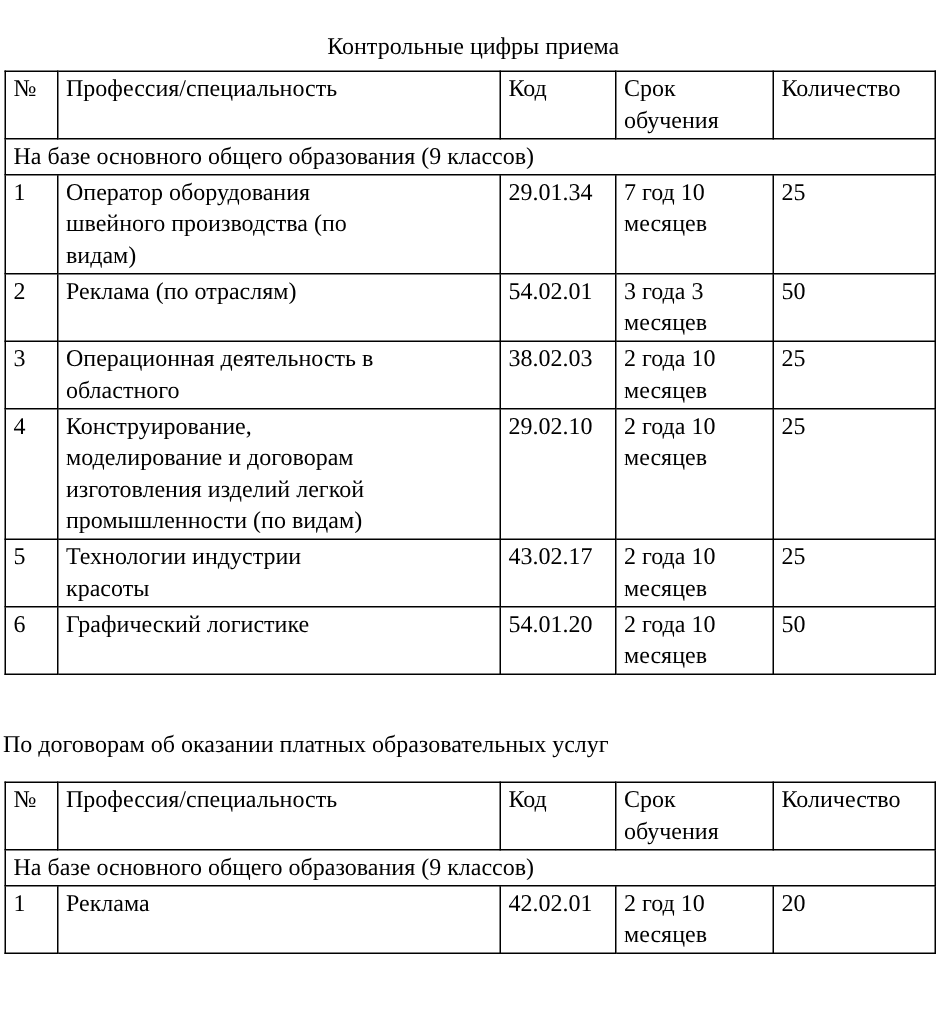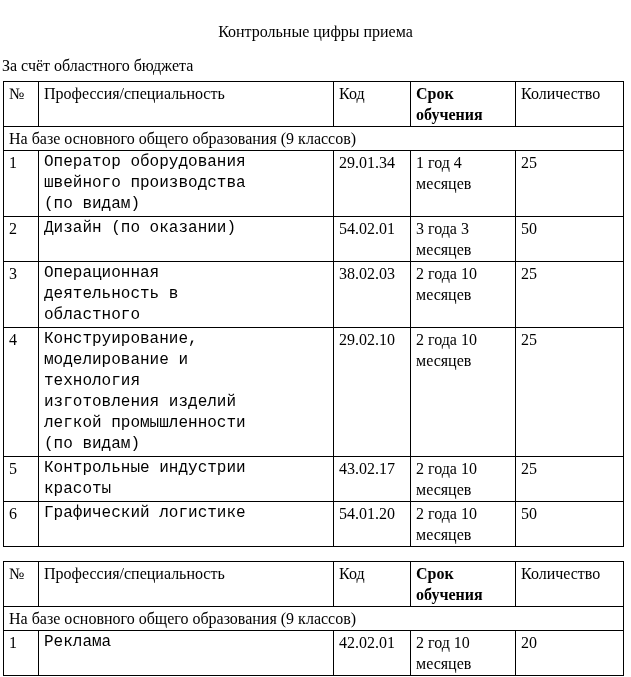--- a/index.html
+++ b/index.html
@@ -51,32 +51,31 @@
     font-size: 16px;
     line-height: 21px;
     padding: 1px 4px 1px 5px;
     overflow: hidden;
   }
   col.c-num  { width: 35px; }
   col.c-prof { width: 295px; }
   col.c-code { width: 77px; }
   col.c-term { width: 105px; }
   col.c-qty  { width: 108px; }
-  td.c-prof { padding-right: 74px; font-family: Liberation Mono, monospace; }   
-  th.c-term { padding-right: 28px; font-weight: bold; }   
+  td.c-prof { padding-right: 74px; }   
+  th.c-term { padding-right: 28px; }   
   tr.group-row td { padding-right: 4px; }
 </style>
 </head>
 <body>
 
 <div class="doc">
 
   <p class="doc-subtitle">Контрольные цифры приема</p>
 
-  <p class="section-label">За счёт областного бюджета</p>
 
   <table class="plan-table">
     <colgroup>
       <col class="c-num">
         <col class="c-prof">
         <col class="c-code">
         <col class="c-term">
         <col class="c-qty">
     </colgroup>
     <tbody>
@@ -87,61 +86,62 @@
         <th class="c-term">Срок обучения</th>
         <th class="c-qty">Количество</th>
       </tr>
       <tr class="group-row">
         <td colspan="5">На базе основного общего образования (9 классов)</td>
       </tr>
       <tr>
         <td>1</td>
         <td class="c-prof">Оператор оборудования швейного производства (по видам)</td>
         <td>29.01.34</td>
-        <td>1 год 4 месяцев</td>
+        <td>7 год 10 месяцев</td>
         <td>25</td>
       </tr>
       <tr>
         <td>2</td>
-        <td class="c-prof">Дизайн (по оказании)</td>
+        <td class="c-prof">Реклама (по отраслям)</td>
         <td>54.02.01</td>
         <td>3 года 3 месяцев</td>
         <td>50</td>
       </tr>
       <tr>
         <td>3</td>
         <td class="c-prof">Операционная деятельность в областного</td>
         <td>38.02.03</td>
         <td>2 года 10 месяцев</td>
         <td>25</td>
       </tr>
       <tr>
         <td>4</td>
-        <td class="c-prof">Конструирование, моделирование и технология изготовления изделий легкой промышленности (по видам)</td>
+        <td class="c-prof">Конструирование, моделирование и договорам изготовления изделий легкой промышленности (по видам)</td>
         <td>29.02.10</td>
         <td>2 года 10 месяцев</td>
         <td>25</td>
       </tr>
       <tr>
         <td>5</td>
-        <td class="c-prof">Контрольные индустрии красоты</td>
+        <td class="c-prof">Технологии индустрии красоты</td>
         <td>43.02.17</td>
         <td>2 года 10 месяцев</td>
         <td>25</td>
       </tr>
       <tr>
         <td>6</td>
         <td class="c-prof">Графический логистике</td>
         <td>54.01.20</td>
         <td>2 года 10 месяцев</td>
         <td>50</td>
       </tr>
     </tbody>
   </table>
 
+  <p class="section-label second">По договорам об оказании платных образовательных услуг</p>
 
   <table class="plan-table second">
     <colgroup>
       <col class="c-num">
         <col class="c-prof">
         <col class="c-code">
         <col class="c-term">
         <col class="c-qty">
     </colgroup>
     <tbody>

